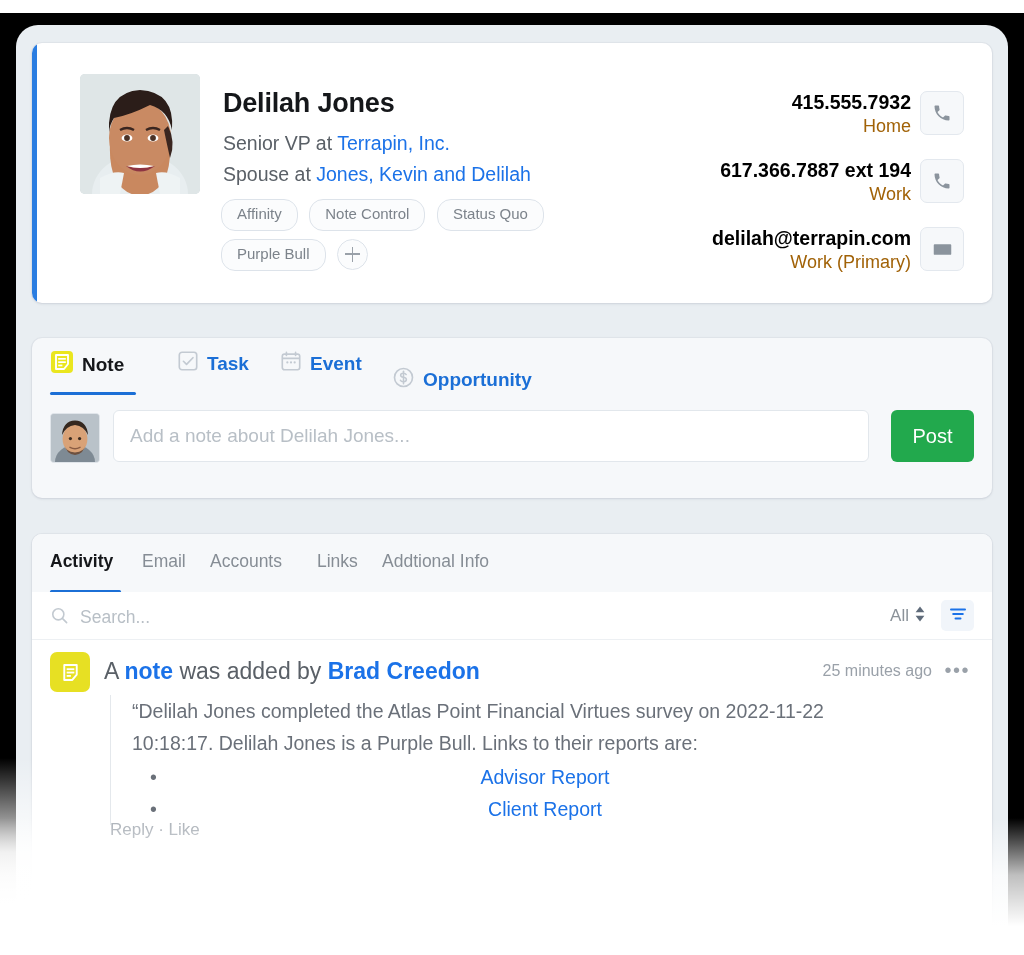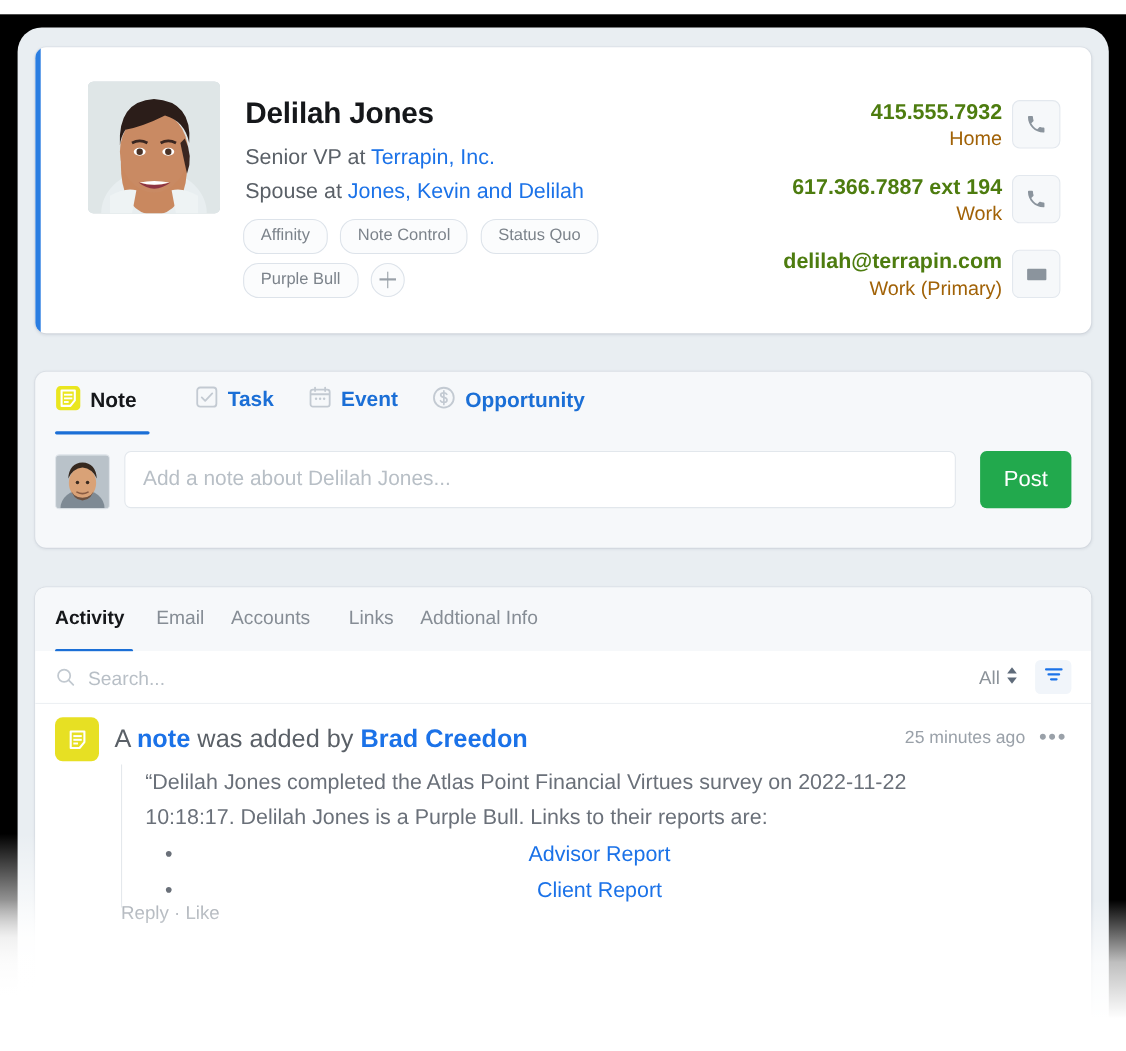--- a/index.html
+++ b/index.html
@@ -74,41 +74,41 @@
   }
   .tag-add:before{left:7px;top:13.5px;width:15px;height:1.6px;}
   .tag-add:after{left:13.7px;top:7px;width:1.6px;height:15px;}
 
   
   .cm{position:absolute;right:28px;height:52px;}
   #cm0{top:46px;}
   #cm1{top:114px;}
   #cm2{top:182px;}
   .cm-text{position:absolute;right:53px;top:0;text-align:right;white-space:nowrap;}
-  .cm-val{font-size:19.5px;font-weight:bold;color:#4d7c0f;line-height:26px;}
+  .cm-val{font-size:19.5px;font-weight:bold;color:#000000;line-height:26px;}
   .cm-lab{font-size:18px;color:#a16207;line-height:22px;}
   .cm-btn{
     position:absolute;right:0;top:2px;width:42px;height:42px;border-radius:7px;
     border:1px solid #e3e8ee;background:#f6f8fa;
     display:flex;align-items:center;justify-content:center;
   }
 
   
   #composer-card{top:313px;height:160px;background:#f6f8fa;}
   #tabbar{position:absolute;left:0;top:0;width:100%;height:55px;}
   .ctab{
     position:absolute;top:12px;display:flex;align-items:center;gap:8px;
     font-size:19px;font-weight:bold;
   }
   .ctab .lbl{line-height:26px;}
   #ctab-note{left:18px;}
   #ctab-note .lbl{color:#15171a;}
   #ctab-task{left:145px;}
   #ctab-event{left:248px;}
-  #ctab-oppty{left:360px;}
+  #ctab-oppty{left:360px;margin-top:16px;}
   #ctab-task .lbl,#ctab-event .lbl,#ctab-oppty .lbl{color:#1b6fd6;}
   #tab-underline{position:absolute;left:18px;top:54px;width:86px;height:3px;background:#1b6fd6;border-radius:2px;}
 
   #composer-row{position:absolute;left:18px;top:72px;right:18px;height:58px;}
   #composer-avatar{
     position:absolute;left:0;top:3px;width:48px;height:48px;border-radius:4px;
     overflow:hidden;background:#c9d0d6;border:1px solid #e0e5ea;
   }
   #note-input{
     position:absolute;left:63px;top:0;right:105px;height:52px;

